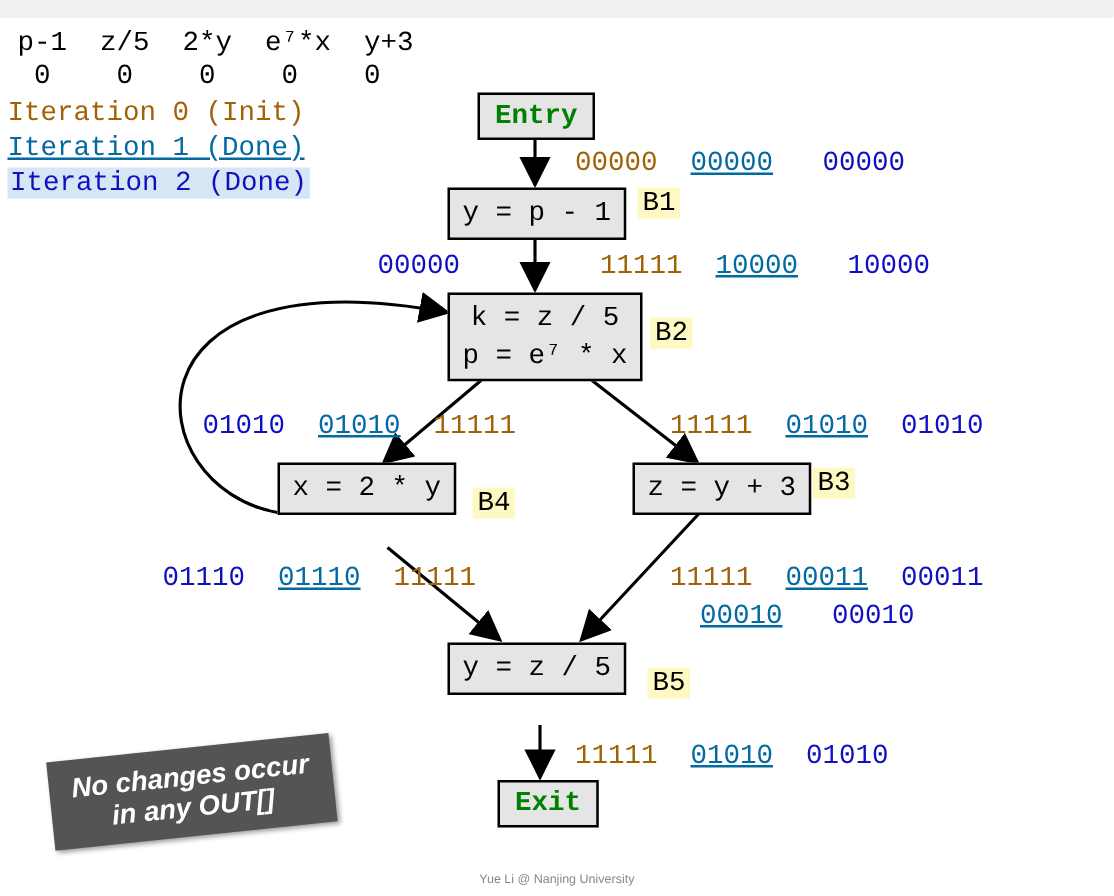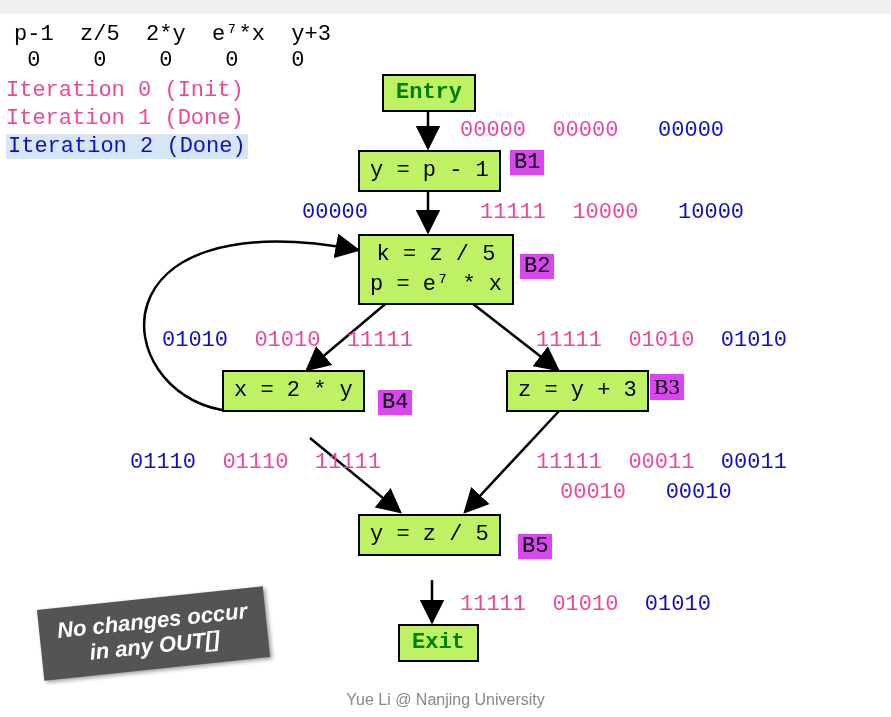--- a/index.html
+++ b/index.html
@@ -9,29 +9,29 @@
     font-family: Consolas, "Courier New", monospace;
     font-size: 22px;
     background: #fff;
     color: #000;
     position: relative;
     overflow: hidden;
   }
   .topbar { position:absolute; top:0; left:0; right:0; height:14px; background:#f0f0f0; }
   .abs { position: absolute; }
   .mono { font-family: Consolas, "Courier New", monospace; }
-  .black { color: #ec4899; }
-  .red { color: #ec4899; }
+  .black { color: #a16207; }
+  .red { color: #0369a1; text-decoration: underline; }
   .blue { color: #1010c0; }
   .green { color: #008000; font-weight: bold; }
   .hl-blue { background: #d6e6f5; }
-  .hl-yellow { background: #d946ef; padding: 0 4px; }
+  .hl-yellow { background: #fef9c3; padding: 0 4px; }
   .box {
     border: 2px solid #000;
-    background: #bef264;
+    background: #e5e5e5;
     text-align: center;
     line-height: 1.35;
     padding: 4px 10px;
   }
   .entry-exit { padding: 2px 12px; }
   .note {
     background: #545454;
     color: #fff;
     font-family: "Segoe UI", Arial, sans-serif;
     font-style: italic;
@@ -41,21 +41,21 @@
     text-align: center;
     font-size: 22px;
     line-height: 1.15;
   }
   .footer {
     position: absolute;
     bottom: 8px;
     left: 0; right: 0;
     text-align: center;
     font-family: sans-serif;
-    font-size: 16px;
+    font-size: 10px;
     color: #888;
   }
   svg.arrows { position:absolute; top:0; left:0; pointer-events:none; }
 </style>
 </head>
 <body>
 
 <div class="topbar"></div>
 
 <div class="abs mono" style="top:22px; left:14px;">
@@ -141,21 +141,21 @@
 </div>
 
 <div class="abs box" style="top:370px; left:222px;">
   <div>x = 2 * y</div>
 </div>
 <div class="abs hl-yellow" style="top:390px; left:378px;">B4</div>
 
 <div class="abs box" style="top:370px; left:494px;margin-left:12px;">
   <span>z = y + 3</span>
 </div>
-<div class="abs hl-yellow" style="top:374px; left:650px;font-family:Liberation Serif, serif;">B3</div>
+<div class="abs hl-yellow" style="top:374px; left:650px;">B3</div>
 
 <div class="abs mono" style="top:450px; left:130px;">
   <span class="blue">01110</span>&nbsp;
   <span class="red">01110</span>&nbsp;
   <span class="black">11111</span>
 </div>
 
 <div class="abs mono" style="top:450px; left:536px;">
   <span class="black">11111</span>&nbsp;
   <span class="red">00011</span>&nbsp;

